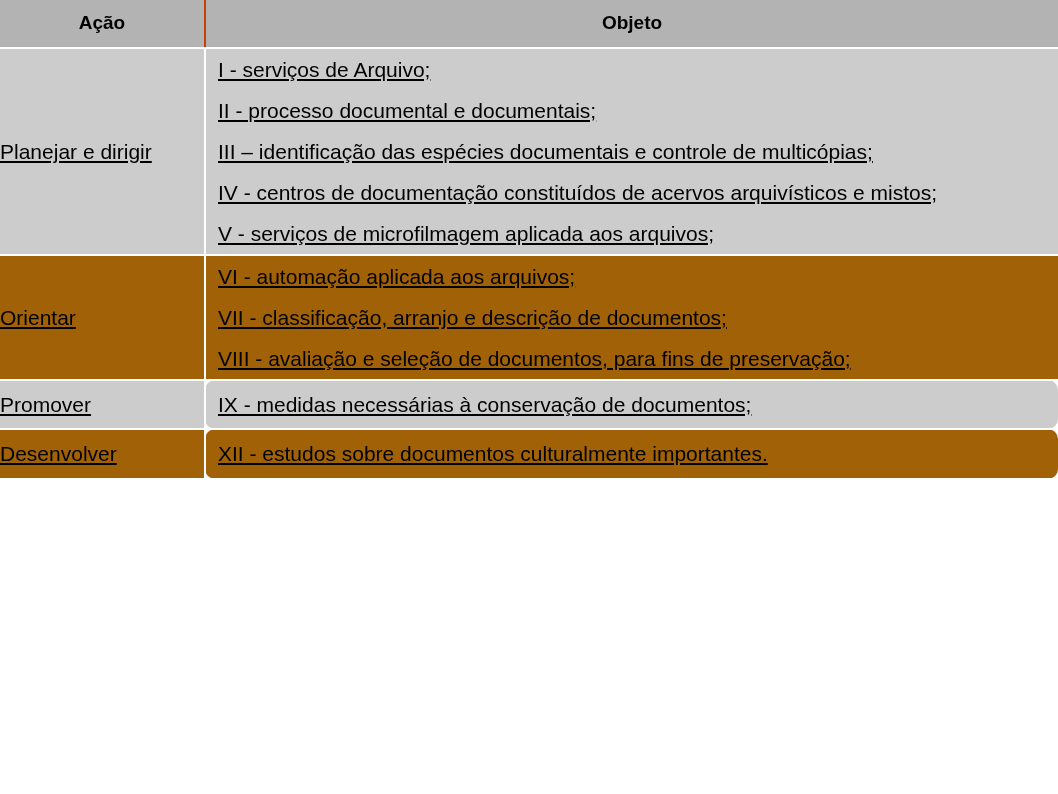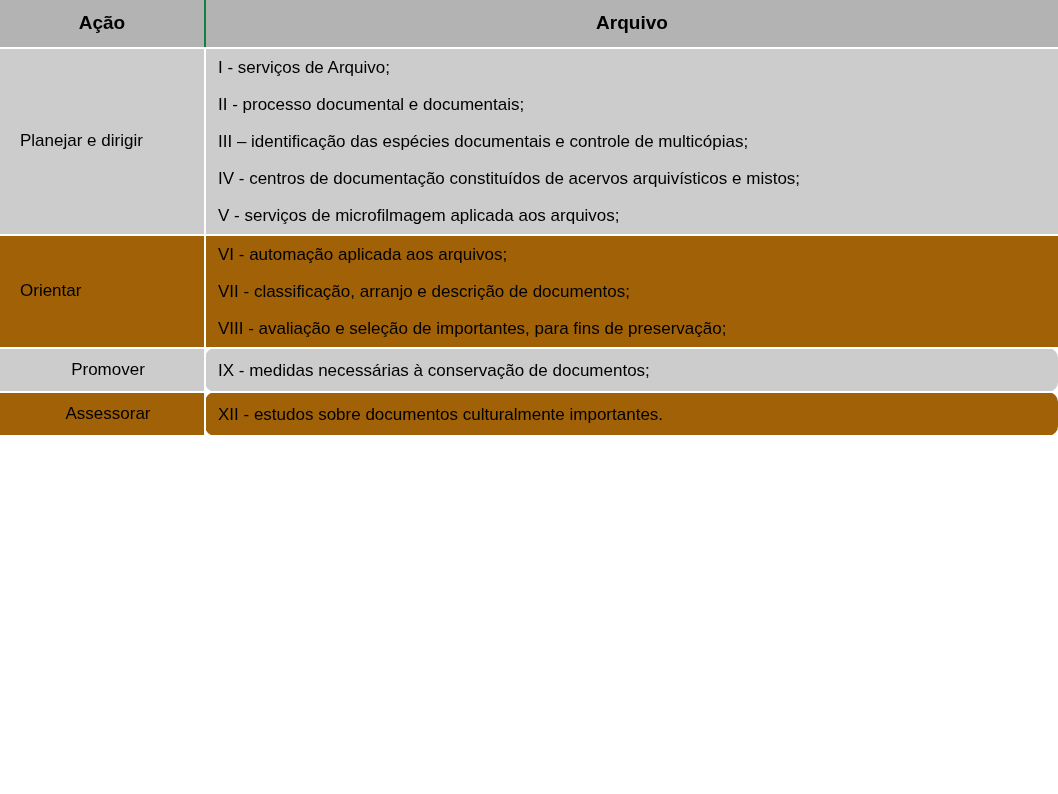--- a/index.html
+++ b/index.html
@@ -28,30 +28,31 @@
   .doc-table th {
     background: #b3b3b3;
     font-size: 19px;
     font-weight: bold;
     text-align: center;
     padding: 12px 6px 13px 6px;
     border: none;
     border-bottom: 2px solid #ffffff;
   }
   .doc-table th.th-acao {
-    border-right: 2px solid #15803d;
+    border-right: 2px solid #c2410c;
   }
   .doc-table td {
     vertical-align: top;
-    font-size: 17px;
+    font-size: 21px;
     padding: 0;
     border: none;
+    text-decoration: underline;
   }
   .doc-table td.cell-acao {
-    padding: 10px 8px 10px 20px;
+    padding: 10px 8px 10px 0;
     border-right: 2px solid #ffffff;
     border-bottom: 2px solid #ffffff;
   }
   .doc-table td.cell-objeto {
     padding: 10px 12px 10px 12px;
     border-bottom: 2px solid #ffffff;
   }
 
   
   tr.shade-dark td { background: #cccccc; }
@@ -78,35 +79,35 @@
   .cell-acao.mid { vertical-align: middle; }
   .cell-objeto.top { vertical-align: top; }
   .cell-objeto.mid { vertical-align: middle; }
 
   .row-planejar .cell-acao { padding-top: 0; }
   .row-planejar .cell-objeto { padding-top: 14px; padding-bottom: 100px; }
   .row-orientar .cell-objeto { padding-top: 14px; padding-bottom: 36px; }
 
   .single-line .obj-line { margin-bottom: 0; }
   .single-line .cell-objeto { padding-top: 14px; padding-bottom: 14px; border-radius: 10px; }
-  .single-line .cell-acao { padding-top: 14px; padding-bottom: 14px; text-align: center; }
+  .single-line .cell-acao { padding-top: 14px; padding-bottom: 14px; }
 </style>
 </head>
 <body>
 
 <div class="table-wrap">
   <table class="doc-table">
     <colgroup>
       <col class="col-acao">
       <col class="col-objeto">
     </colgroup>
     <thead>
       <tr>
         <th class="th-acao">Ação</th>
-        <th class="th-objeto">Arquivo</th>
+        <th class="th-objeto">Objeto</th>
       </tr>
     </thead>
     <tbody>
 
       <tr class="shade-dark row-planejar">
         <td class="cell-acao mid">
           <span class="acao-label">Planejar e dirigir</span>
         </td>
         <td class="cell-objeto top">
           <span class="obj-line nojust">I - serviços de Arquivo;</span>
@@ -117,38 +118,38 @@
         </td>
       </tr>
 
       <tr class="shade-light row-orientar">
         <td class="cell-acao mid">
           <span class="acao-label">Orientar</span>
         </td>
         <td class="cell-objeto top">
           <span class="obj-line nojust">VI - automação aplicada aos arquivos;</span>
           <span class="obj-line nojust">VII - classificação, arranjo e descrição de documentos;</span>
-          <span class="obj-line nojust">VIII - avaliação e seleção de importantes, para fins de preservação;</span>
+          <span class="obj-line nojust">VIII - avaliação e seleção de documentos, para fins de preservação;</span>
         </td>
       </tr>
 
       <tr class="shade-dark single-line">
         <td class="cell-acao mid">
           <span class="acao-label">Promover</span>
         </td>
         <td class="cell-objeto mid">
           <span class="obj-line nojust">IX - medidas necessárias à conservação de documentos;</span>
         </td>
       </tr>
 
 
 
       <tr class="shade-light single-line">
         <td class="cell-acao mid">
-          <span class="acao-label">Assessorar</span>
+          <span class="acao-label">Desenvolver</span>
         </td>
         <td class="cell-objeto mid">
           <span class="obj-line nojust">XII - estudos sobre documentos culturalmente importantes.</span>
         </td>
       </tr>
 
     </tbody>
   </table>
 </div>
 

